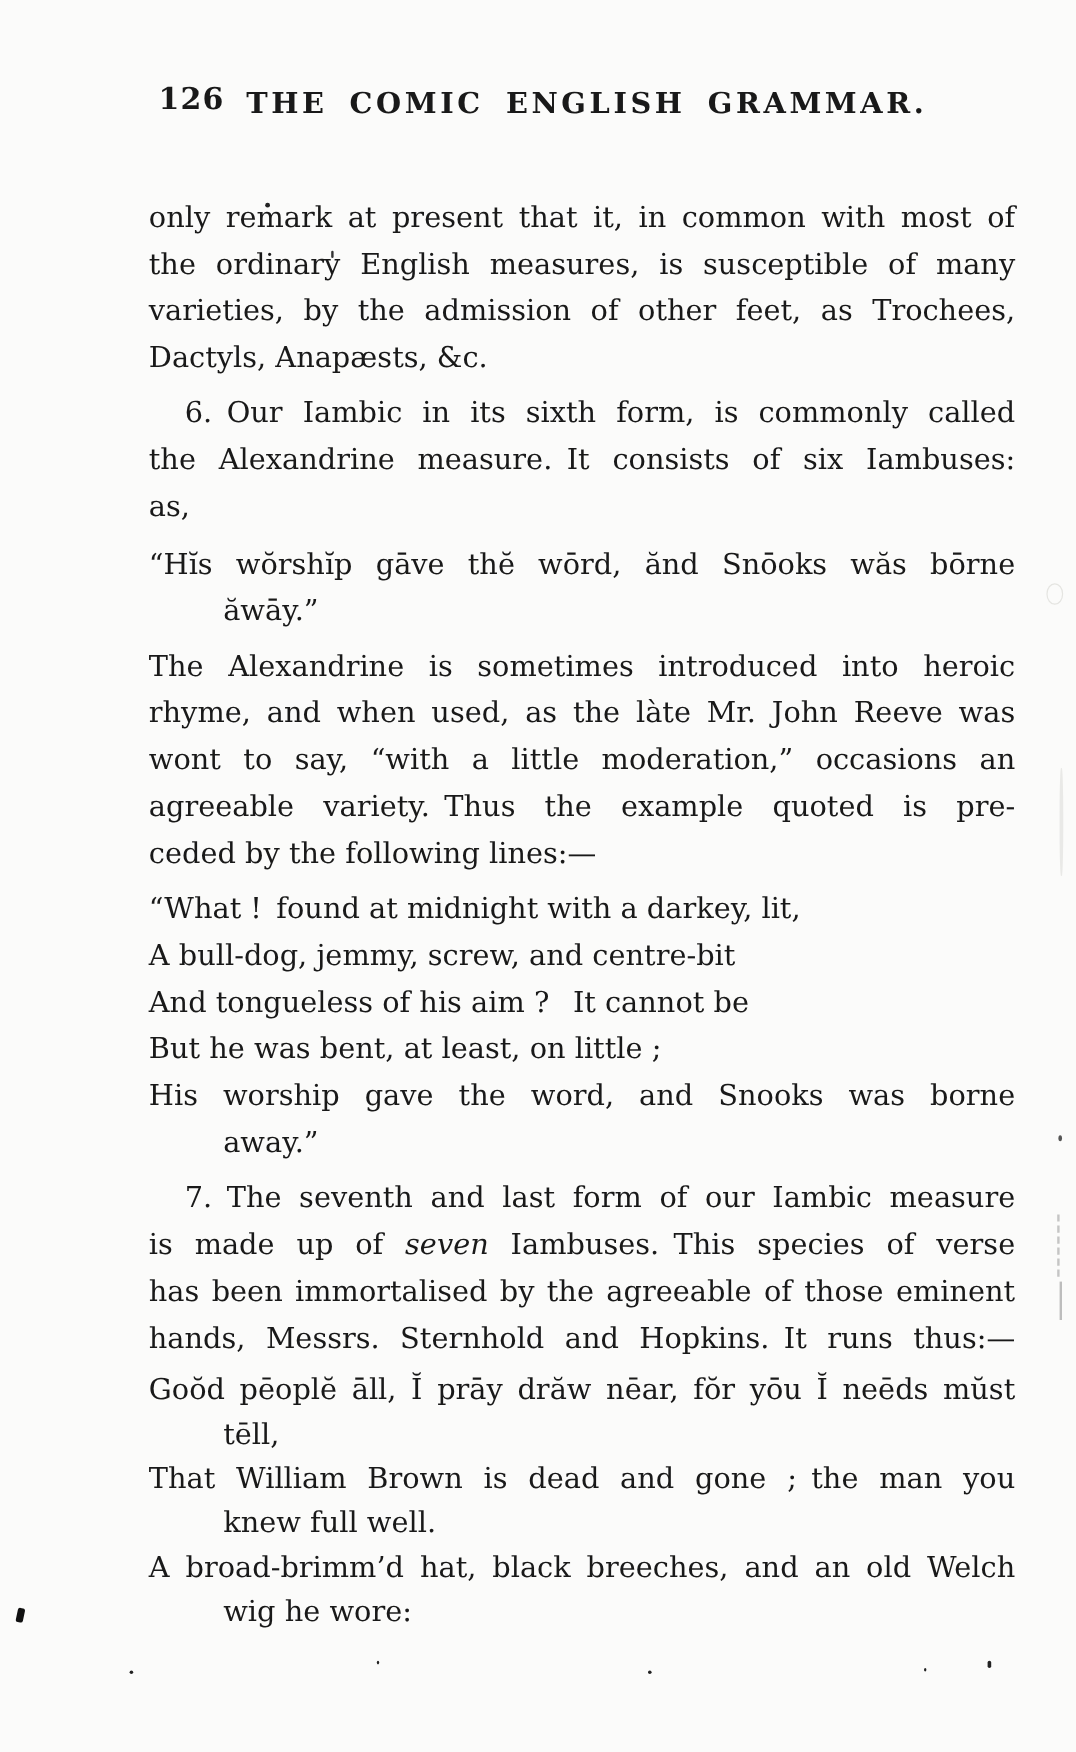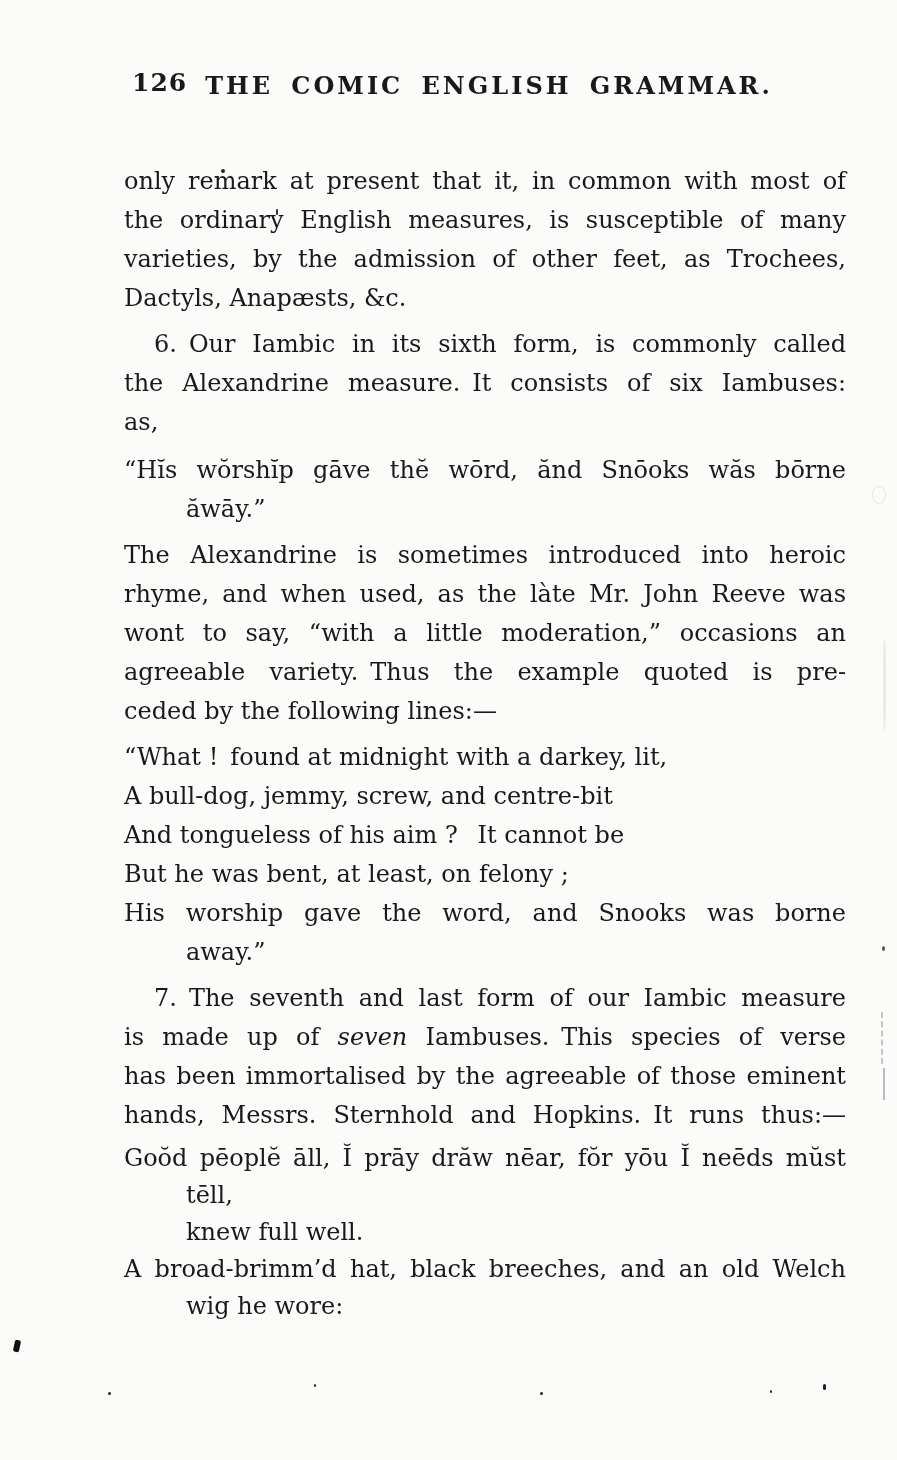--- a/index.html
+++ b/index.html
@@ -90,35 +90,36 @@
       <div class="line j">rhyme, and when used, as the làte Mr. John Reeve was</div>
       <div class="line j">wont to say, “with a little moderation,” occasions an</div>
       <div class="line j">agreeable variety. Thus the example quoted is pre-</div>
       <div class="line s">ceded by the following lines:—</div>
     </div>
 
     <div class="block b4">
       <div class="line s">“What ! found at midnight with a darkey, lit,</div>
       <div class="line s">A bull-dog, jemmy, screw, and centre-bit</div>
       <div class="line s">And tongueless of his aim ?  It cannot be</div>
-      <div class="line s">But he was bent, at least, on felony ;</div>
+      <div class="line s">But he was bent, at least, on little ;</div>
       <div class="line j">His worship gave the word, and Snooks was borne</div>
       <div class="line s hang">away.”</div>
     </div>
 
     <div class="block b5">
       <div class="line j ind1">7. The seventh and last form of our Iambic measure</div>
       <div class="line j"><span>is made up of </span><span class="it">seven</span><span> Iambuses. This species of verse</span></div>
       <div class="line j">has been immortalised by the agreeable of those eminent</div>
       <div class="line j">hands, Messrs. Sternhold and Hopkins. It runs thus:—</div>
     </div>
 
     <div class="block b6">
       <div class="line j">Goŏd pēoplĕ āll, Ĭ prāy drăw nēar, fŏr yōu Ĭ neēds mŭst</div>
       <div class="line s hang">tēll,</div>
+      <div class="line j">That William Brown is dead and gone ; the man you</div>
       <div class="line s hang">knew full well.</div>
       <div class="line j">A broad-brimm’d hat, black breeches, and an old Welch</div>
       <div class="line s hang">wig he wore:</div>
     </div>
 
   </div>
 
   <div class="art dot" style="left:221px;top:169px;width:4px;height:4px;"></div>
   <div class="art dot" style="left:276px;top:209px;width:2px;height:6px;border-radius:2px;background:#333;"></div>
   <div class="art ring" style="left:872px;top:486px;width:12px;height:16px;opacity:.45;"></div>

